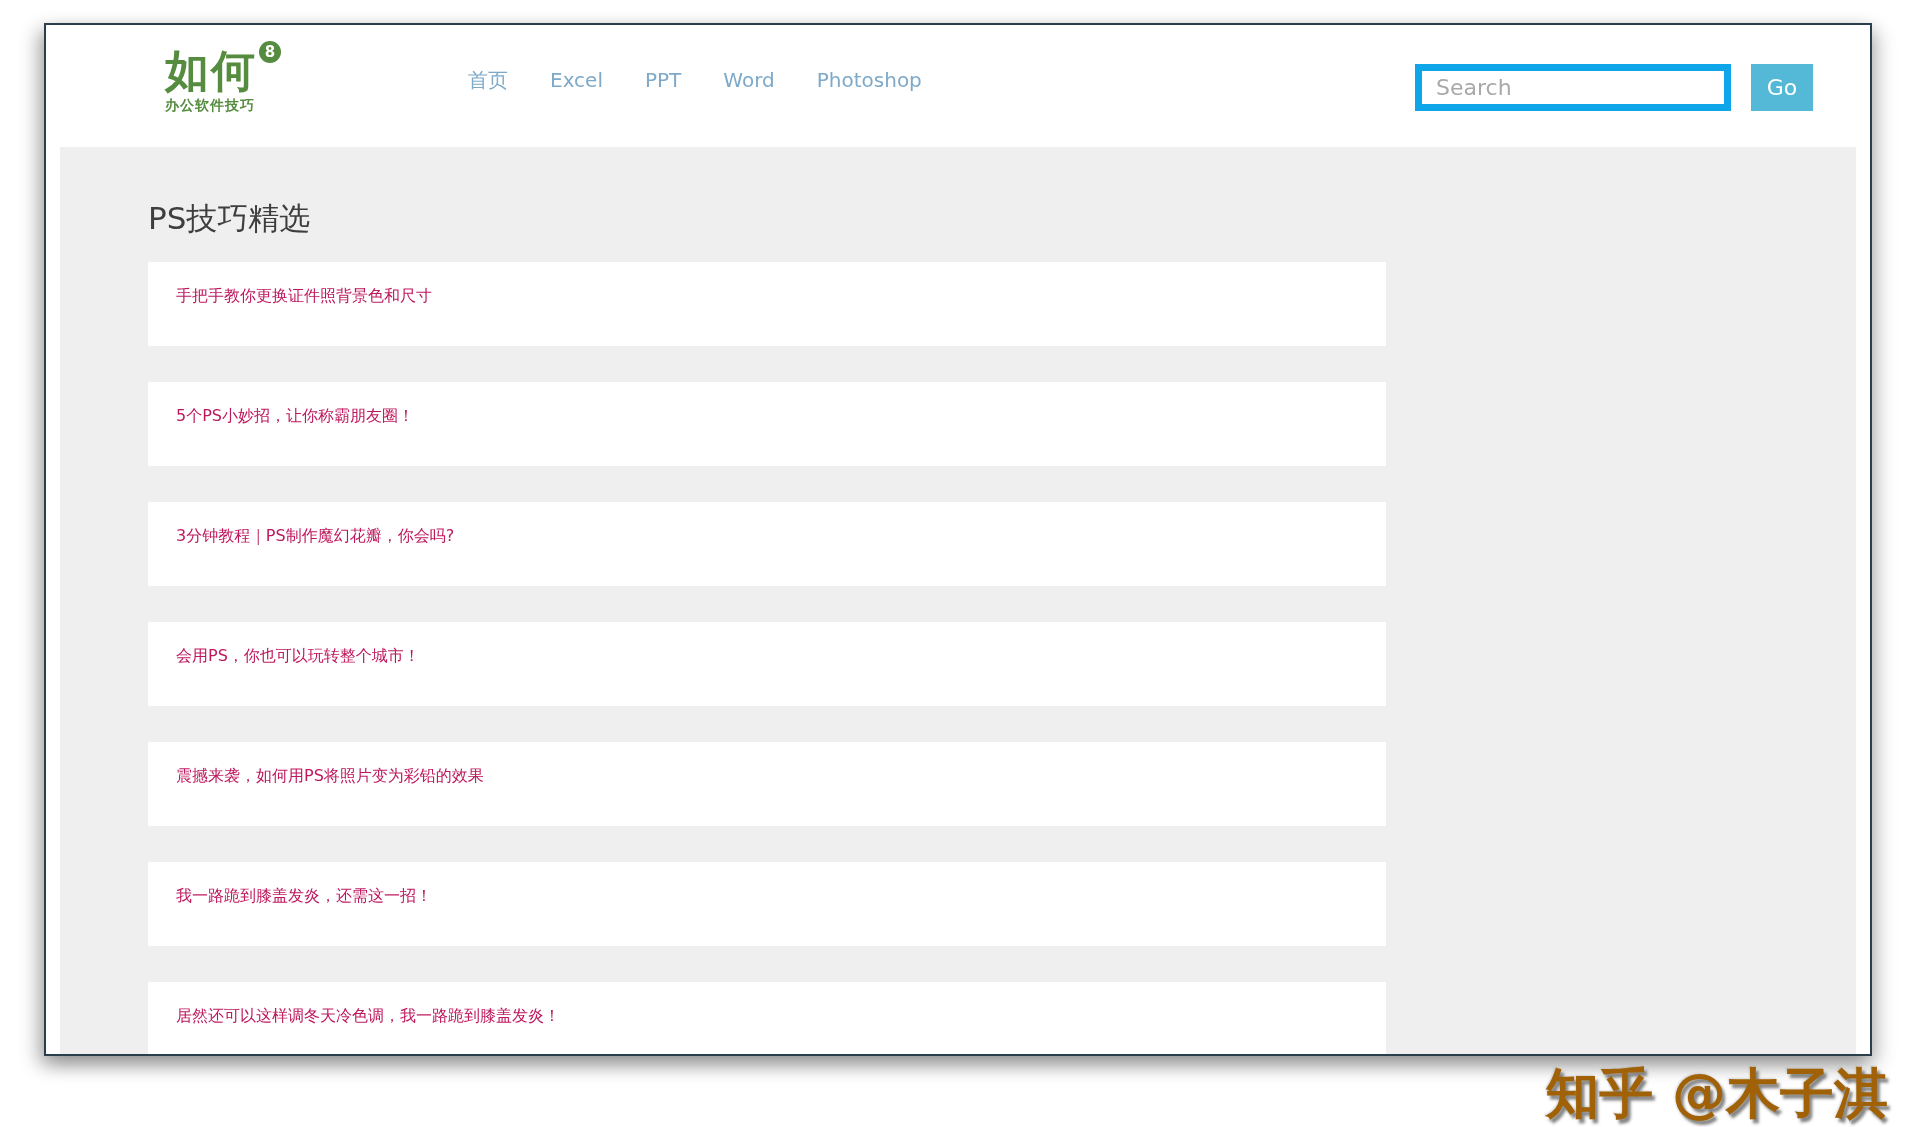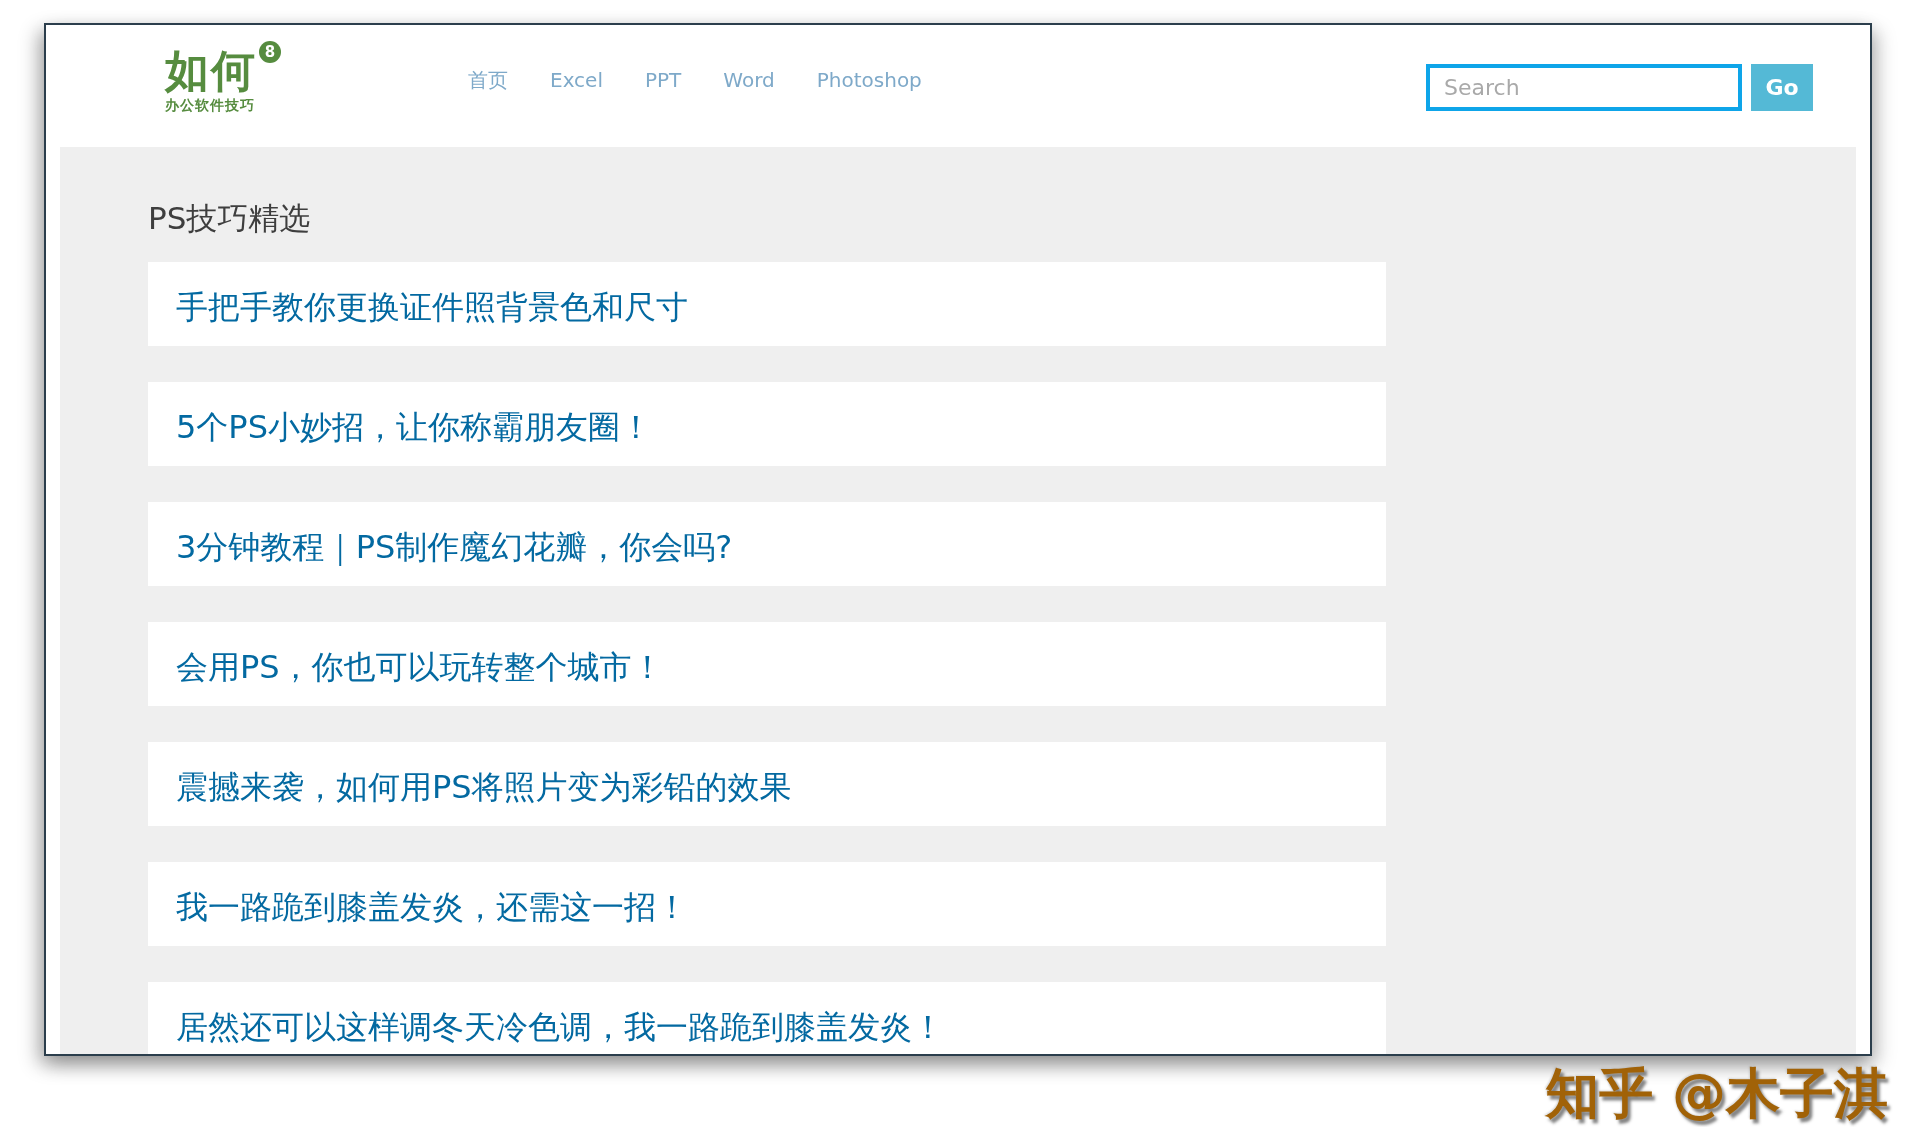--- a/index.html
+++ b/index.html
@@ -81,40 +81,39 @@
   .search-area {
     position: absolute;
     right: 57px;
     top: 39px;
     display: flex;
     align-items: center;
   }
   .search-input {
     width: 316px;
     height: 47px;
-    border: 4px solid #0ea5e9;
+    border: 7px solid #0ea5e9;
     background: #ffffff;
     font-size: 22px;
     color: #555555;
     padding: 0 14px;
     outline: none;
     font-family: "DejaVu Sans", "Liberation Sans", sans-serif;
   }
   .search-input::placeholder { color: #a9a9a9; }
   .go-button {
     width: 62px;
     height: 47px;
-    margin-left: 9px;
+    margin-left: 20px;
     background: #54b9d6;
     border: none;
     color: #ffffff;
     font-size: 22px;
     cursor: pointer;
     font-family: "DejaVu Sans", "Liberation Sans", sans-serif;
-    font-weight: bold;
   }
 
   
   .content {
     margin: 12px 14px;
     height: 1006px;
     background: #efefef;
     overflow: hidden;
   }
   .page-title {
@@ -130,22 +129,22 @@
   }
   .article-item {
     background: #ffffff;
     height: 84px;
     margin-bottom: 36px;
     padding: 24px 0 0 28px;
     cursor: pointer;
   }
   .article-item.short { height: 74px; margin-bottom: 0; }
   .article-title {
-    font-size: 32px;
-    color: #0369a1;
+    font-size: 16px;
+    color: #be185d;
   }
 
   
   .watermark {
     position: absolute;
     right: 32px;
     top: 1058px;
     font-size: 54px;
     font-weight: bold;
     color: #a16207;

